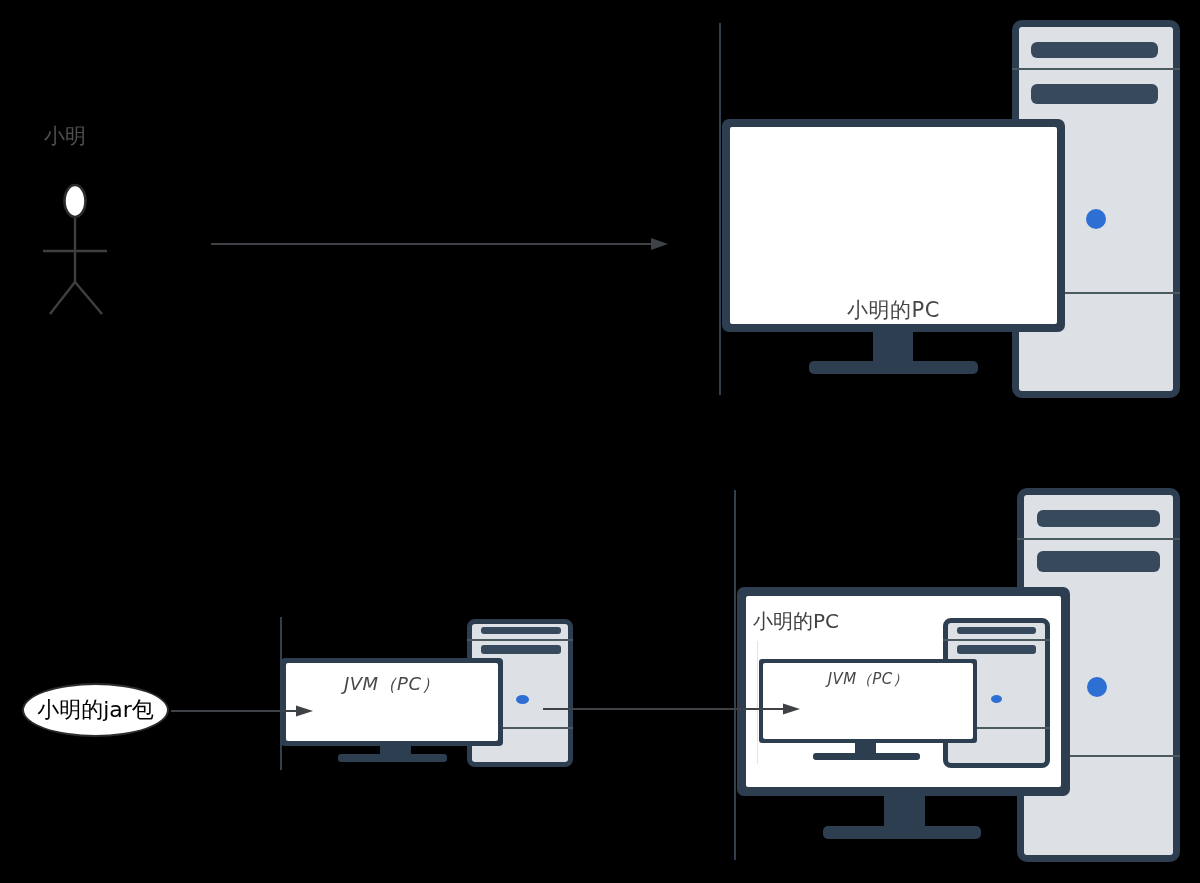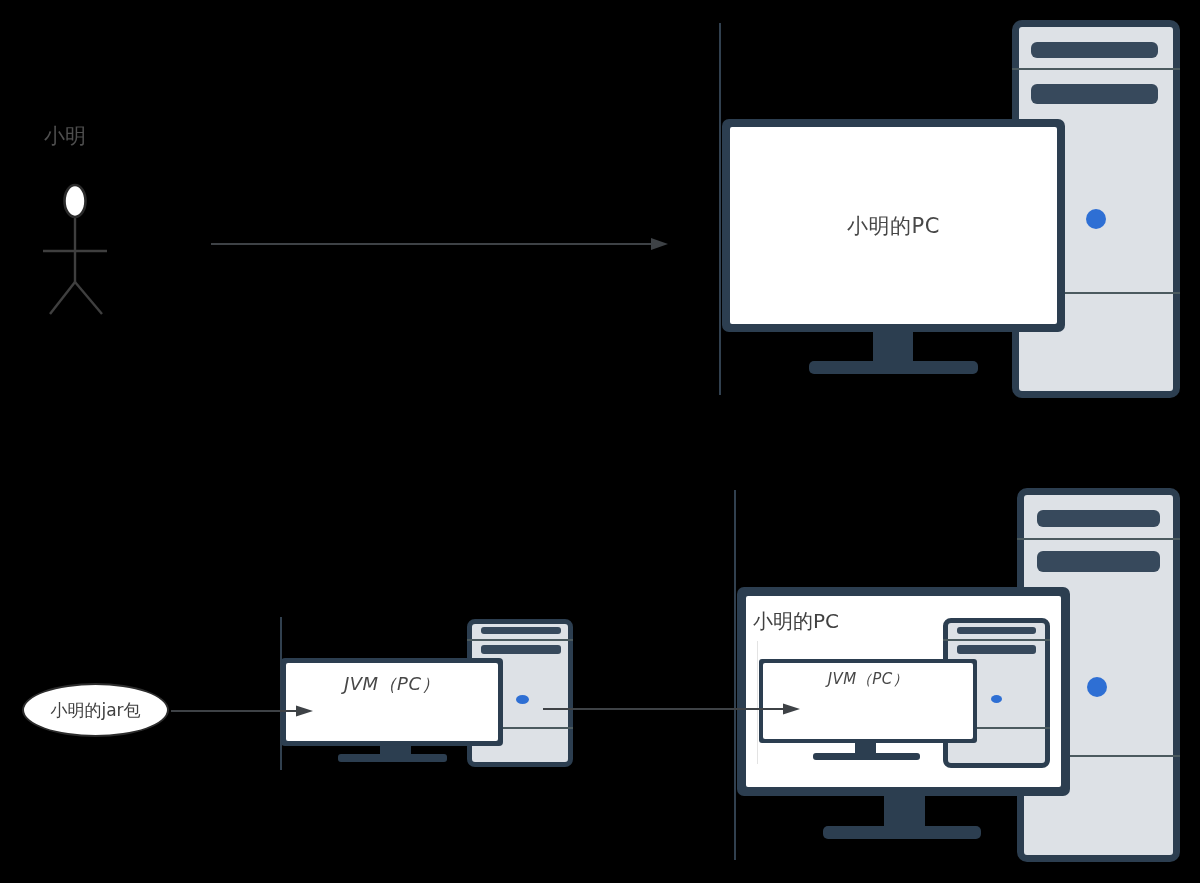--- a/index.html
+++ b/index.html
@@ -14,37 +14,37 @@
   .tower{position:absolute;background:#dde1e6;border:7px solid #2c3e50;border-radius:10px;box-sizing:border-box;z-index:1;}
   .tower.small{border-width:5px;border-radius:8px;}
   .slot{position:absolute;background:#37495c;border-radius:6px;}
   .tower.small .slot{border-radius:3px;}
   .tdiv{position:absolute;left:-7px;right:-7px;height:2px;background:#4b5a5f;}
   .tower.small .tdiv{left:-5px;right:-5px;height:2px;}
   .dot{position:absolute;background:#2e6fd4;border-radius:50%;}
   
   .mon{position:absolute;background:#2c3e50;border-radius:7px;z-index:2;}
   .scr{position:absolute;inset:8px;background:#ffffff;border-radius:2px;
-       display:flex;align-items:center;justify-content:center;}
+       display:flex;align-items:flex-end;justify-content:center;}
   .mon.thin .scr{inset:5px;}
   .mon.thin4 .scr{inset:4px;}
   .scr.toplabel{align-items:flex-start;padding-top:9px;box-sizing:border-box;font-style:italic;}
   .scr.host{display:block;}
   .stand{position:absolute;background:#2c3e50;z-index:2;}
   .mbase{position:absolute;background:#2c3e50;border-radius:5px;z-index:2;}
   
   .scr-label{color:#474747;font-size:21px;letter-spacing:.5px;}
   .scr-label.md{font-size:18px;}
   .scr-label.sm{font-size:15px;}
   .actor-label{position:absolute;color:#4f4f4f;font-size:21px;z-index:2;}
   .host-label{position:absolute;left:7px;top:12px;color:#414141;font-size:20px;}
   .faint-line{position:absolute;background:#e3e3e3;}
   
   .jar{position:absolute;background:#ffffff;border:2.5px solid #2c2c2c;border-radius:50%;
-       display:flex;align-items:center;justify-content:center;color:#404040;font-size:17px;z-index:2;box-sizing:border-box;}
+       display:flex;align-items:center;justify-content:center;color:#000000;font-size:22px;z-index:2;box-sizing:border-box;}
   .arrow{position:absolute;z-index:6;}
 </style>
 </head>
 <body>
 
 <div class="canvas">
 
   <div class="actor-label" style="left:44px;top:122px;">小明</div>
 
   <svg class="abs" style="left:35px;top:180px;z-index:2;" width="82" height="145" viewBox="0 0 82 145">

